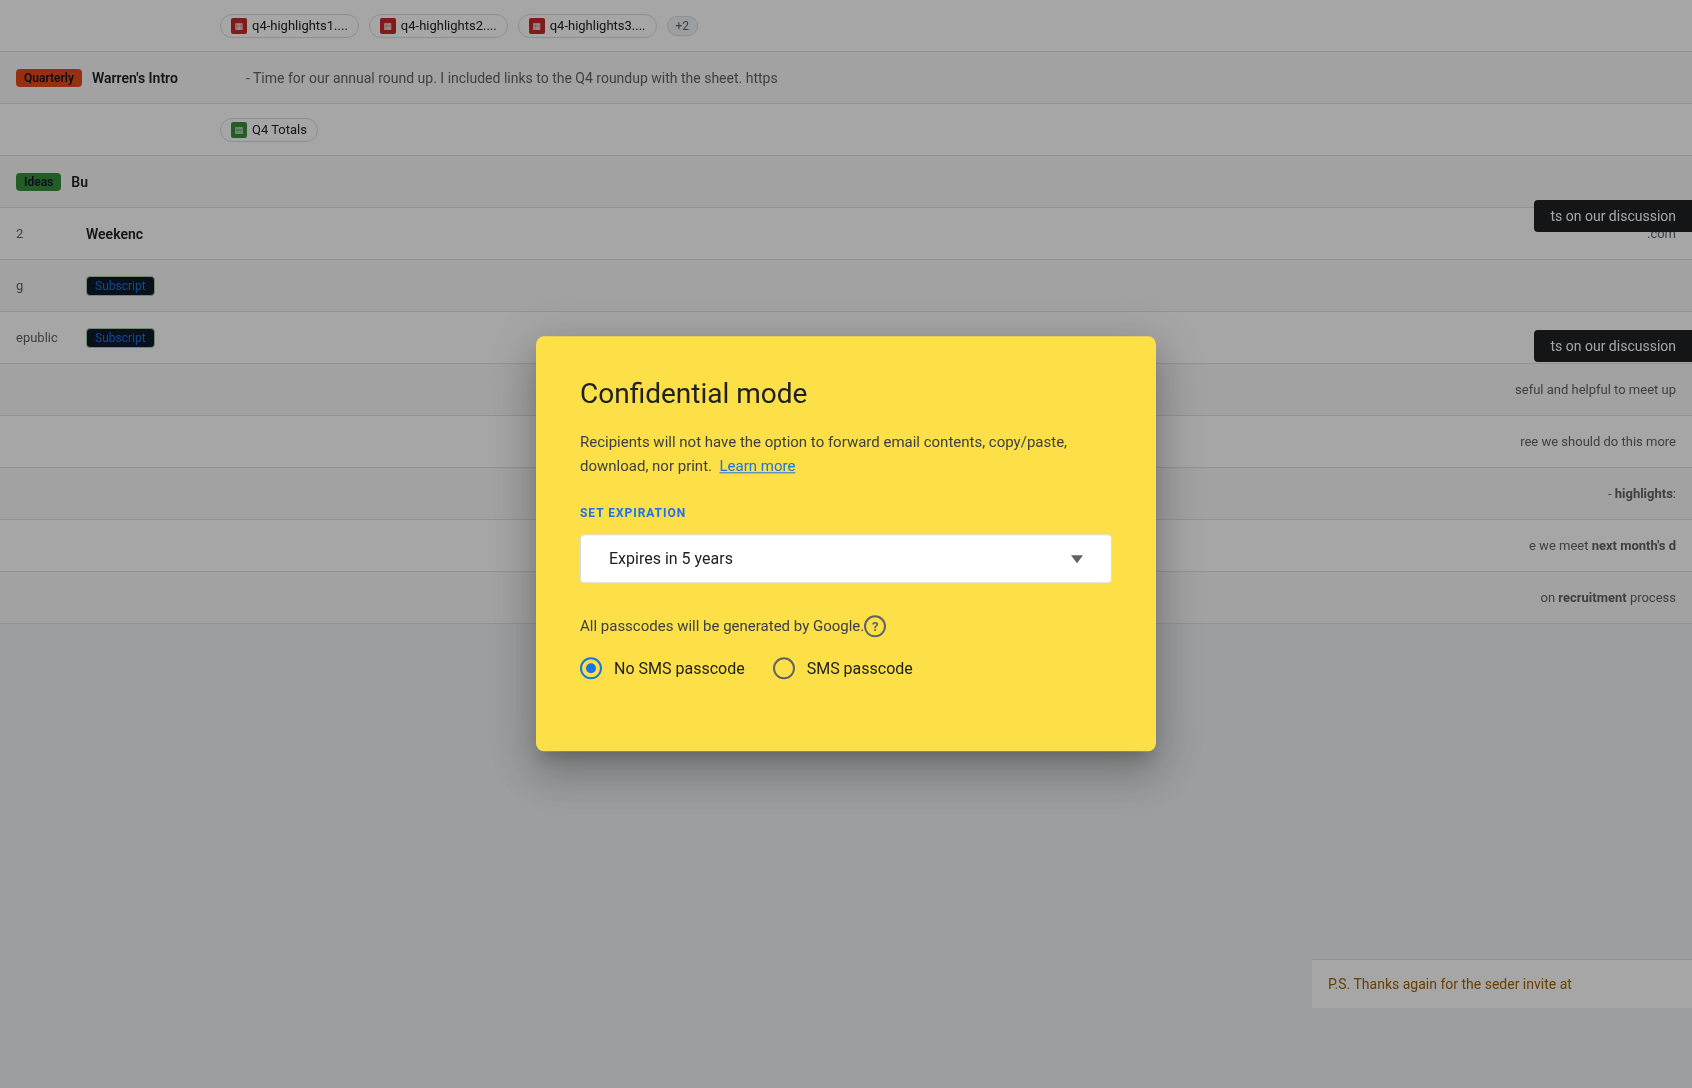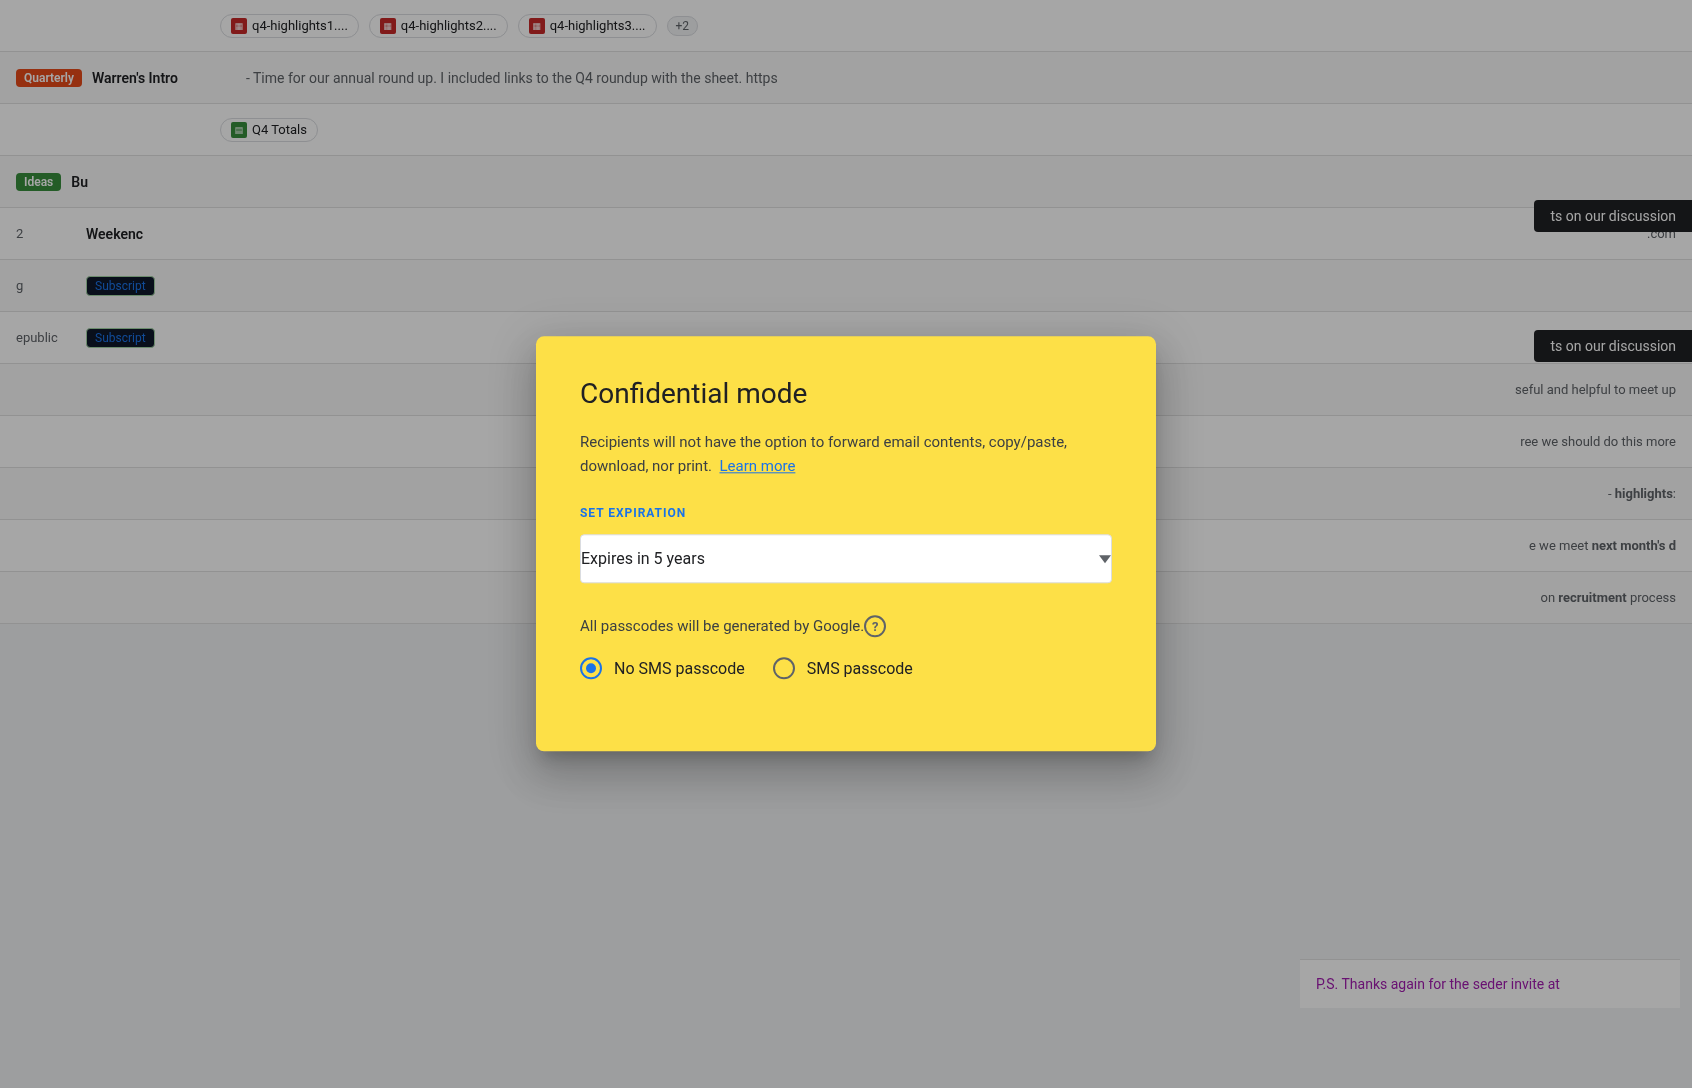--- a/index.html
+++ b/index.html
@@ -34,21 +34,21 @@
     }
 
     .bg-row:nth-child(even) { background: #f9f9f9; }
 
     .tag {
       display: inline-block;
       border-radius: 4px;
       padding: 2px 8px;
       font-size: 12px;
       font-weight: 600;
-      color: #ffffff;
+      color: #0f172a;
       white-space: nowrap;
     }
     .tag-quarterly { background: #e64a19; }
     .tag-ideas { background: #388e3c; }
 
     .chip {
       display: inline-flex;
       align-items: center;
       gap: 5px;
       border: 1px solid #dadce0;
@@ -144,21 +144,21 @@
       width: 100%;
       margin-bottom: 32px;
     }
 
     .select-box {
       display: flex;
       align-items: center;
       justify-content: space-between;
       border: 1px solid #dadce0;
       border-radius: 4px;
-      padding: 14px 0;
+      padding: 14px 28px;
       font-size: 16px;
       color: #202124;
       background: #fff;
       cursor: pointer;
       user-select: none;
     }
 
     .chevron-down {
       width: 0; height: 0;
       border-left: 6px solid transparent;
@@ -314,21 +314,21 @@
   <div class="bg-row">
     <span class="right-text" style="margin-left:auto;">- <b>highlights</b>:</span>
   </div>
   <div class="bg-row">
     <span class="right-text" style="margin-left:auto;">e we meet <b>next month's d</b></span>
   </div>
   <div class="bg-row">
     <span class="right-text" style="margin-left:auto;">on <b>recruitment</b> process</span>
   </div>
 
-  <div style="position:absolute;bottom:80px;right:12px;width:380px;padding:16px;font-size:14px;color:#a21caf;background:#fff;border-top:1px solid #e0e0e0;">
+  <div style="position:absolute;bottom:80px;right:0;width:380px;padding:16px;font-size:14px;color:#a16207;background:#fff;border-top:1px solid #e0e0e0;">
     <span>P.S. Thanks again for the seder invite at</span>
   </div>
 
   <div style="position:absolute;top:200px;right:0;background:#202124;color:#fff;font-size:14px;padding:8px 16px;border-radius:4px 0 0 4px;">
     ts on our discussion
   </div>
   <div style="position:absolute;top:330px;right:0;background:#202124;color:#fff;font-size:14px;padding:8px 16px;border-radius:4px 0 0 4px;">
     ts on our discussion
   </div>
 </div>

